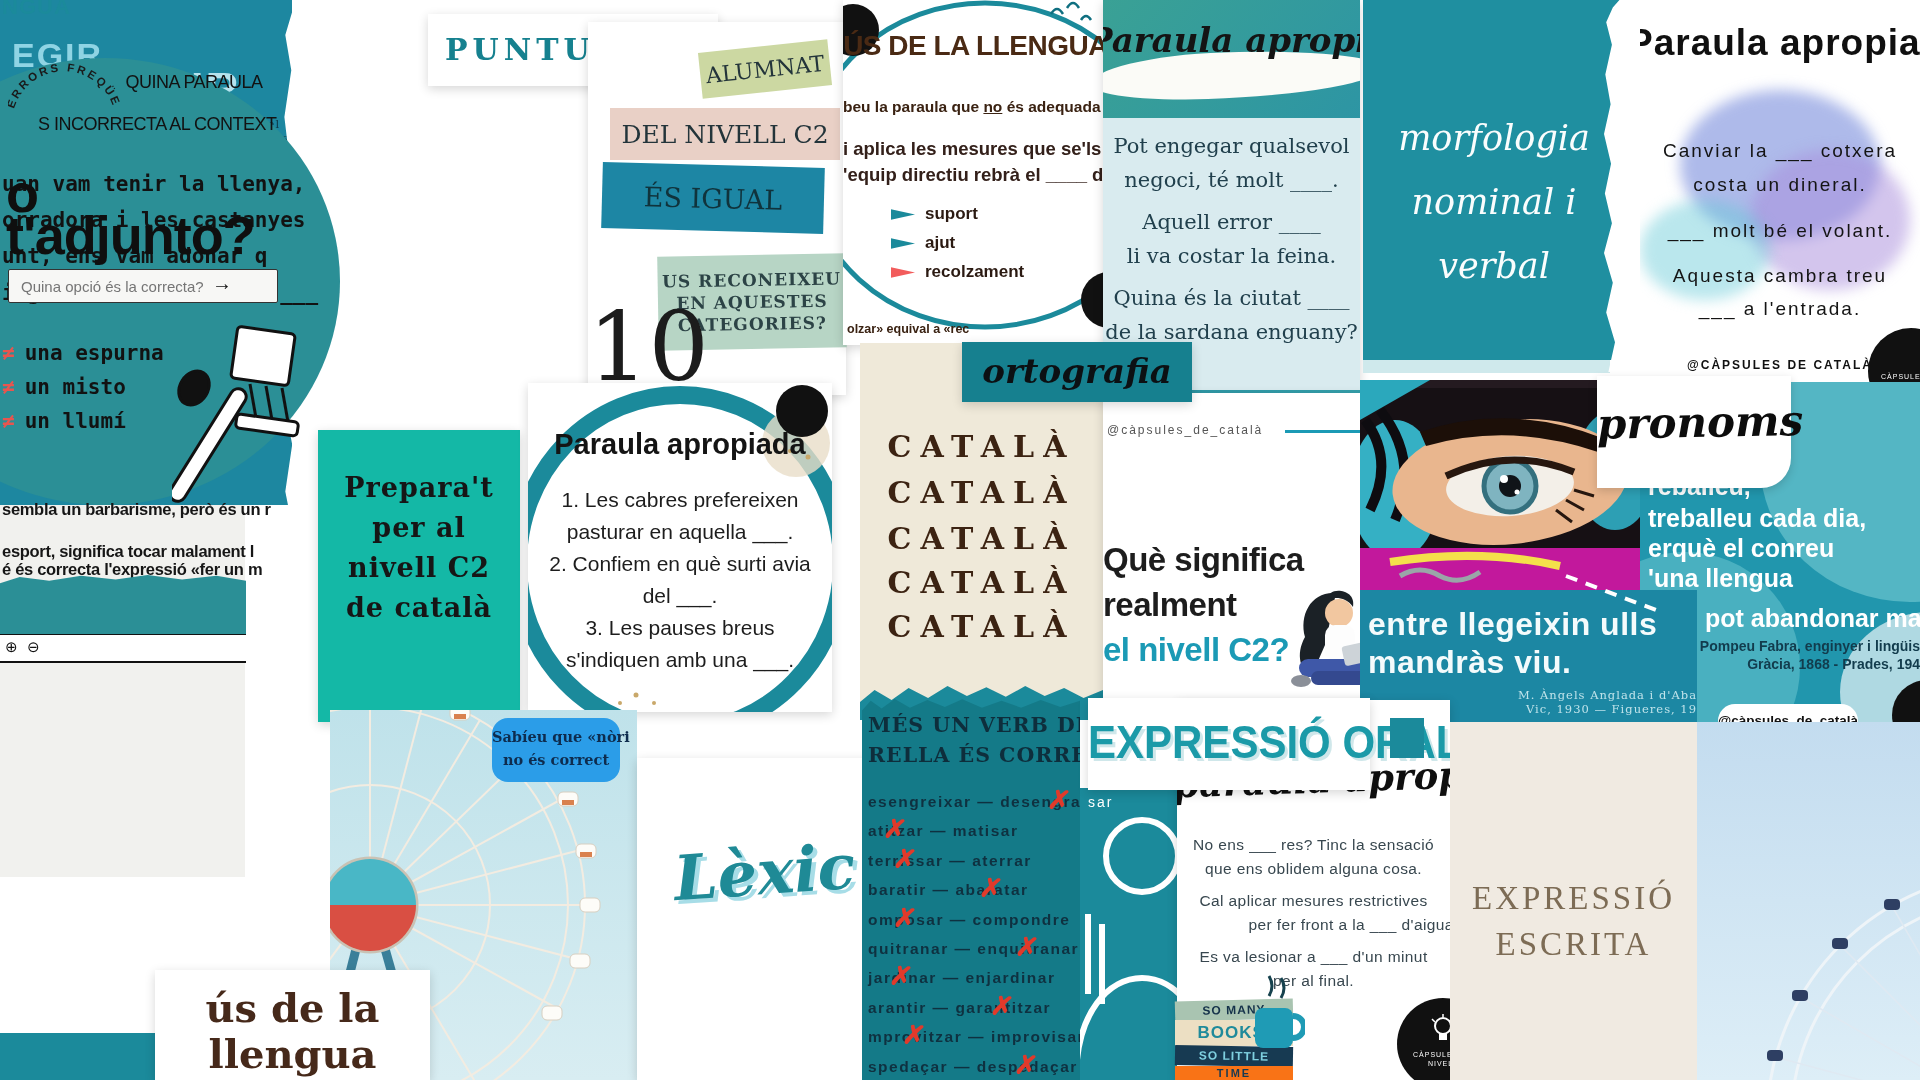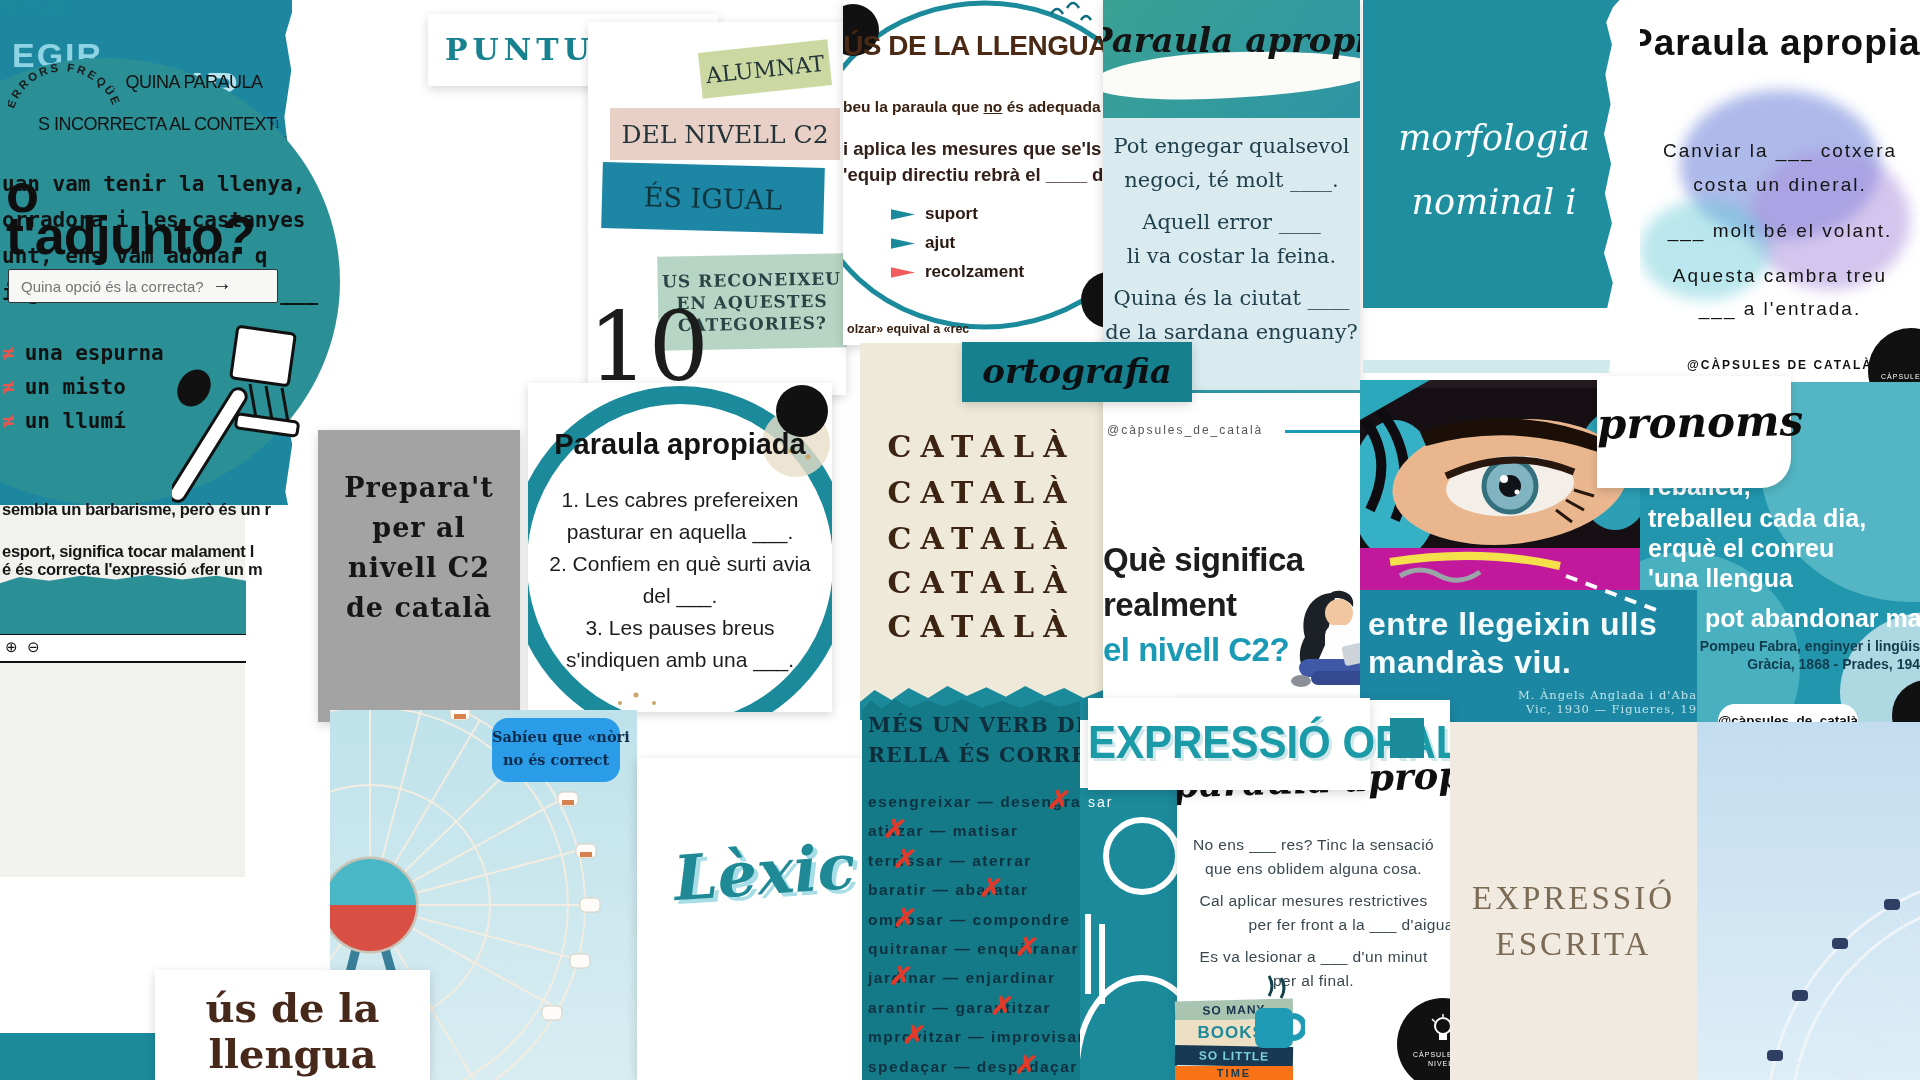--- a/index.html
+++ b/index.html
@@ -37,21 +37,21 @@
              font-family:"Liberation Sans",sans-serif;}
   .adj-arrow{position:absolute;left:212px;top:272px;font-size:20px;color:#111;cursor:pointer;}
   .teal-bl{left:0;top:1033px;width:330px;height:47px;background:#1b8a9b;}
   
   .puntuacio{left:428px;top:14px;width:290px;height:72px;background:#fff;}
   .puntuacio div{line-height:72px;font-family:"DejaVu Serif",serif;font-weight:700;font-size:30px;
                  letter-spacing:5px;color:#16818f;}
   .alumnat{left:588px;top:22px;width:258px;height:373px;background:#fff;}
   .tape{position:absolute;display:flex;align-items:center;justify-content:center;
         font-family:"DejaVu Serif",serif;color:#23343a;}
-  .prepara{left:318px;top:430px;width:202px;height:292px;background:#a3a3a3;}
+  .prepara{left:318px;top:430px;width:202px;height:292px;background:#14b8a6;}
   .prepara div{position:absolute;width:100%;text-align:center;font-family:"DejaVu Serif",serif;
                font-weight:700;font-size:27px;color:#161616;letter-spacing:1px;}
   
   .plist{left:528px;top:383px;width:304px;height:329px;background:#fff;overflow:hidden;}
   .plist .title{top:45px;width:100%;font-weight:800;font-size:29px;color:#141414;}
   .plist .li{width:100%;font-size:21px;color:#1d1d1d;}
   
   .uscard{left:843px;top:0;width:265px;height:345px;background:#fff;overflow:hidden;}
   .uscard .title{top:30px;width:100%;font-weight:800;font-size:28px;color:#4a2a14;letter-spacing:-.5px;}
   .uscard .sub{top:98px;width:100%;font-weight:700;font-size:15.5px;color:#3a2212;}
@@ -77,21 +77,21 @@
   
   .quecard{left:1103px;top:393px;width:350px;height:321px;background:#fff;}
   .quecard .handle{left:4px;top:30px;font-size:12px;letter-spacing:2px;color:#555;}
   .quecard .rule{left:182px;top:37px;width:162px;height:3px;background:#1b9ab5;}
   .quecard .l{font-weight:800;font-size:33px;color:#1d1d1d;letter-spacing:-.5px;}
   
   .orto{left:962px;top:342px;width:230px;height:60px;background:#16808f;}
   .orto div{line-height:58px;font-family:"DejaVu Serif",serif;font-style:italic;font-weight:700;
             font-size:34px;color:#0c1013;}
   
-  .morfo{left:1363px;top:0;width:262px;height:308px;background:#1f8fa0;}
+  .morfo{left:1363px;top:0;width:262px;height:360px;background:#1f8fa0;}
   .morfo .l{width:100%;font-family:"DejaVu Serif",serif;font-style:italic;font-size:35px;color:#fafdfd;}
   .morfo-strip{left:1363px;top:360px;width:247px;height:13px;background:#cfe9ec;}
   
   .prcard{left:1640px;top:0;width:280px;height:382px;background:#fff;overflow:hidden;}
   .prcard .title{left:-12px;top:22px;font-weight:800;font-size:37px;letter-spacing:1px;color:#101010;}
   .prcard .l{width:100%;font-size:19px;letter-spacing:2px;color:#141414;font-weight:500;}
   .wc{position:absolute;border-radius:50%;filter:blur(7px);}
   .prcard .handle{top:358px;width:100%;font-weight:700;font-size:12px;letter-spacing:2px;color:#111;}
   
   .pompeu{left:1640px;top:382px;width:280px;height:340px;background:#2196ad;overflow:hidden;}
@@ -322,20 +322,21 @@
     </svg>
   </div>
 
   <div class="card orto">
     <div class="ctr">ortografia</div>
   </div>
 
   <div class="abs morfo">
     <div class="abs l ctr" style="top:118px;">morfologia</div>
     <div class="abs l ctr" style="top:182px;">nominal i</div>
+    <div class="abs l ctr" style="top:246px;">verbal</div>
   </div>
   <div class="abs morfo-strip"></div>
   <div class="abs tornv" style="left:1604px;top:0;width:44px;height:372px;"></div>
 
   <div class="abs prcard">
     <div class="wc" style="left:40px;top:90px;width:200px;height:150px;background:rgba(108,130,216,.55);"></div>
     <div class="wc" style="left:110px;top:150px;width:160px;height:140px;background:rgba(168,140,220,.5);"></div>
     <div class="wc" style="left:0px;top:200px;width:130px;height:100px;background:rgba(102,201,214,.45);"></div>
     <div class="abs title nowrap">Paraula apropiada</div>
     <div class="abs l ctr nowrap" style="top:140px;">Canviar la ___ cotxera</div>

